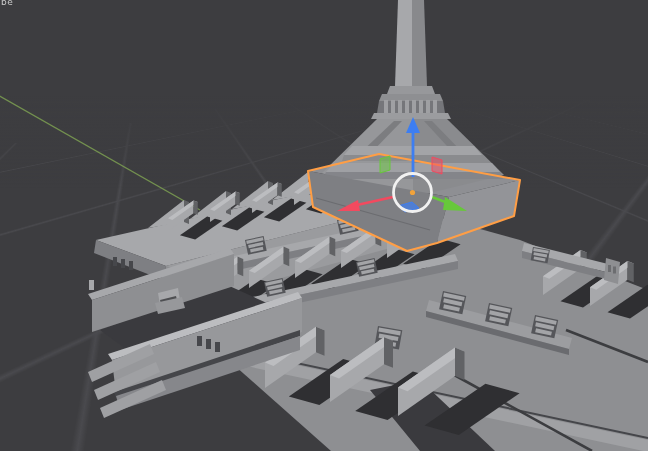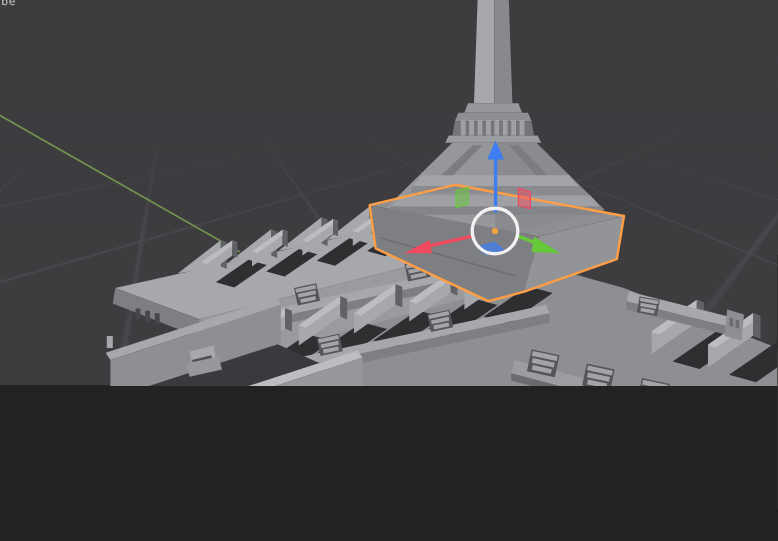--- a/index.html
+++ b/index.html
@@ -1,16 +1,16 @@
 <!DOCTYPE html>
 <html style="--face-light: #a7a8ab; --face-top-highlight: #bcbdc0; --face-mid: #8e8f92; --face-dark: #7e7f83; --shadow-slot: #2f2f32; --bg: #3d3d40; --grid-line: #6a6a72;"><head>
 <meta charset="utf-8">
 <style>
   html,body{margin:0;padding:0;background:#222;font-family:"Liberation Sans",sans-serif;}
-  .viewport{position:relative;width:648px;height:321px;overflow:hidden;background:var(--bg,#3d3d40);}
+  .viewport{position:relative;width:648px;height:451px;overflow:hidden;background:var(--bg,#3d3d40);}
   .grid-plane{
     position:absolute;left:50%;top:90px;width:4800px;height:3400px;margin-left:-2400px;
     background-image:
       repeating-linear-gradient(90deg, var(--grid-line,#6a6a72) 0 1.5px, transparent 1.5px 56px),
       repeating-linear-gradient(0deg,  var(--grid-line,#6a6a72) 0 1.5px, transparent 1.5px 56px);
     opacity:.26;
     transform-origin:50% 0;
     transform:perspective(270px) rotateX(74deg) rotateZ(-32deg);
   }
   .grid-fade{position:absolute;inset:0;

